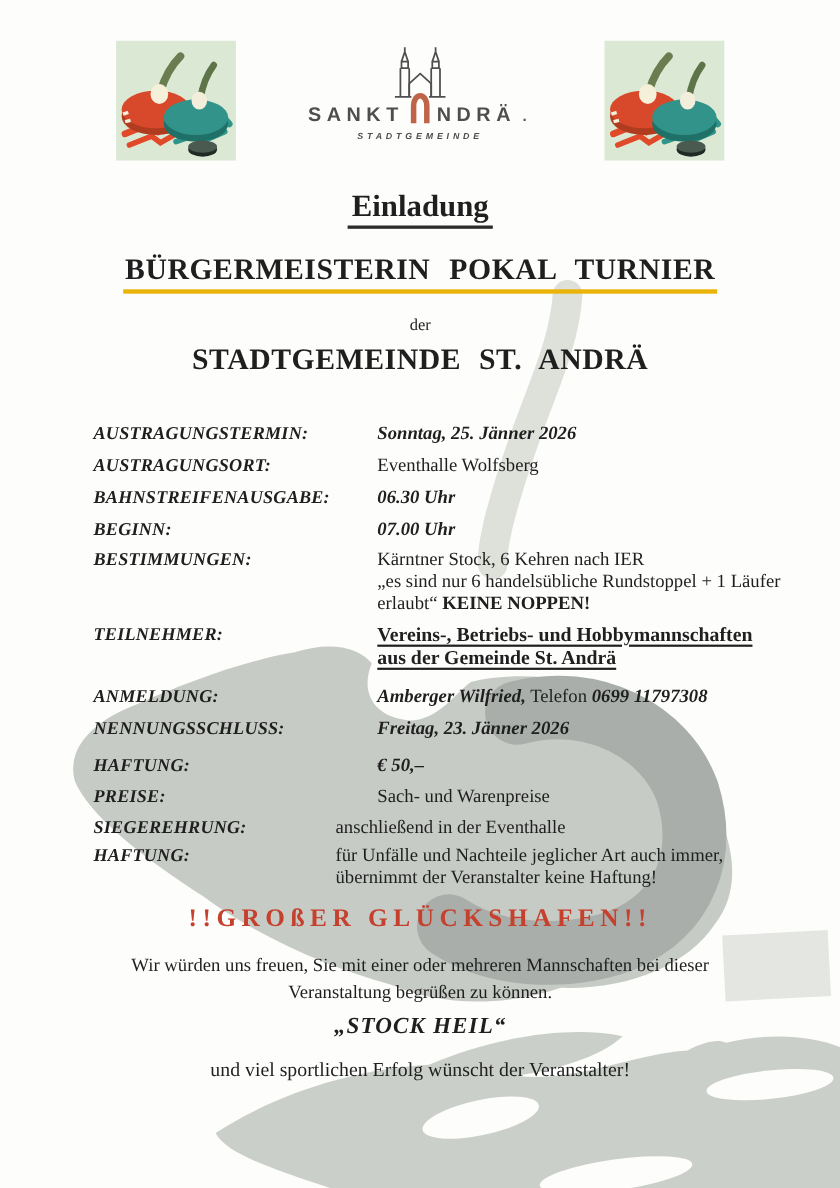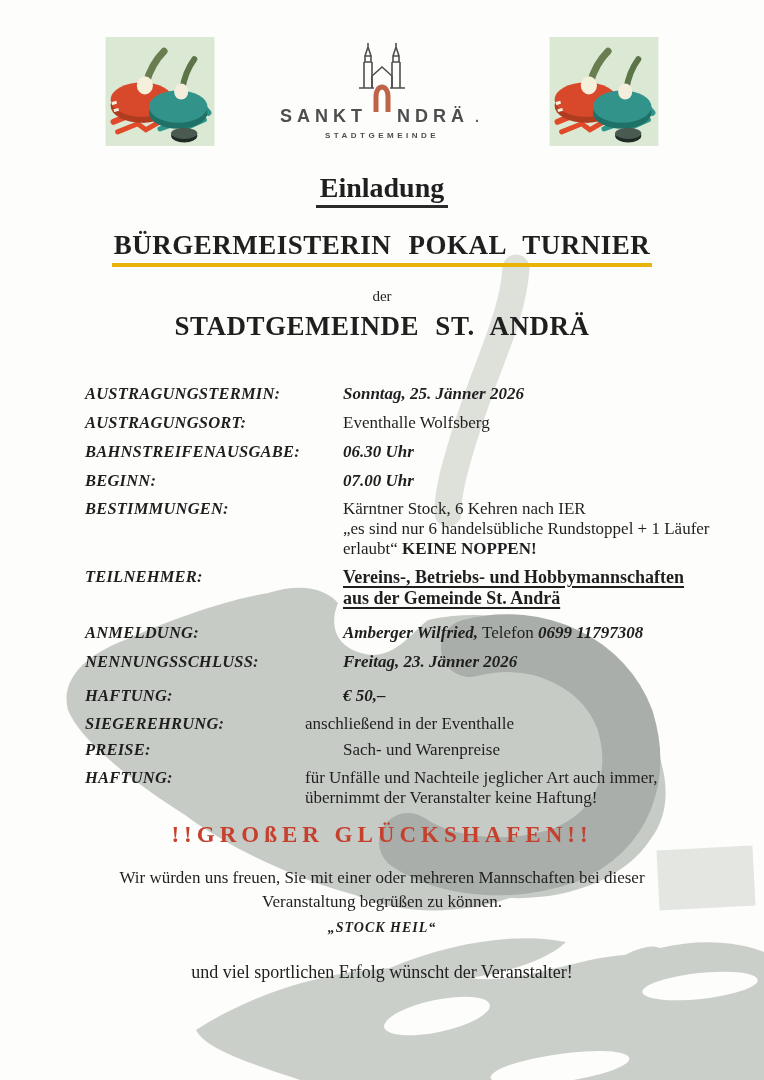--- a/index.html
+++ b/index.html
@@ -13,27 +13,27 @@
   
   .stone-img{position:absolute;top:33px;width:122px;height:119px;}
   .stone-left{left:99px;}
   .stone-right{left:543px;}
   .logo{position:absolute;top:42px;left:242px;width:280px;text-align:center;z-index:1;}
   .church-wrap{position:relative;height:50px;}
   .church-svg{position:absolute;left:50%;top:0;transform:translateX(-50%);}
   .logo-line{
     position:relative;font-family:"Liberation Sans", sans-serif;
     font-size:18px;font-weight:bold;letter-spacing:5px;color:#4e4e4e;
-    display:flex;justify-content:center;align-items:baseline;margin-top:14px;text-align:right;
+    display:flex;justify-content:center;align-items:baseline;margin-top:2px;text-align:right;
   }
   .arch-gap{display:inline-block;width:30px;}
   .logo-dot{font-size:14px;margin-left:6px;color:#5a5a5a;}
   .logo-sub{
     font-family:"Liberation Sans", sans-serif;font-size:8px;font-weight:bold;
-    letter-spacing:3.5px;color:#4e4e4e;margin-top:4px;
+    letter-spacing:3.5px;color:#4e4e4e;margin-top:4px;font-style:italic;
   }
   
   .titles{position:relative;z-index:1;text-align:center;}
   .t-einladung{position:absolute;top:172px;left:0;right:0;}
   .t-einladung span{
     display:inline-block;font-size:28px;font-weight:bold;
     border-bottom:3px solid #2b2b2b;padding:0 4px 1px;
   }
   .t-turnier{position:absolute;top:230px;left:0;right:0;}
   .t-turnier span{
@@ -55,21 +55,21 @@
   .mb4{margin-bottom:8px;}
   .mb14{margin-bottom:14px;}
   .mb6{margin-bottom:6px;}
   
   .footer{position:absolute;left:0;right:0;top:0;z-index:1;text-align:center;}
   .red-line{
     position:absolute;top:822px;left:0;right:0;
     font-size:23px;font-weight:bold;letter-spacing:5px;color:#c6402e;
   }
   .closing{position:absolute;top:866px;left:0;right:0;font-size:17px;line-height:24px;}
-  .stockheil{position:absolute;top:920px;left:0;right:0;font-size:14px;font-weight:bold;font-style:italic;letter-spacing:1px;}
+  .stockheil{position:absolute;top:920px;left:0;right:0;font-size:21px;font-weight:bold;font-style:italic;letter-spacing:1px;}
   .final-line{position:absolute;top:962px;left:0;right:0;font-size:18px;}
 </style>
 </head>
 <body>
 
 <div class="page">
 
   <svg class="artifacts" width="764" height="1080" viewBox="0 0 764 1080">
 
     <path d="M516 268 C514 300 502 332 489 366 C476 400 462 440 453 476 C449 494 447 505 448 513" fill="none" stroke="#dee0da" stroke-width="27" stroke-linecap="round"></path>
@@ -211,28 +211,28 @@
     <div class="row mb14">
       <span class="lbl">NENNUNGSSCHLUSS:</span>
       <span class="val bi">Freitag, 23. Jänner 2026</span>
     </div>
 
     <div class="row mb4">
       <span class="lbl">HAFTUNG:</span>
       <span class="val bi">€ 50,–</span>
     </div>
 
+    <div class="row mb4">
+      <span class="lbl">PREISE:</span>
+      <span class="val">Sach- und Warenpreise</span>
+    </div>
+
     <div class="row tight mb6">
       <span class="lbl">SIEGEREHRUNG:</span>
       <span class="val">anschließend in der Eventhalle</span>
-    </div>
-
-    <div class="row mb4">
-      <span class="lbl">PREISE:</span>
-      <span class="val">Sach- und Warenpreise</span>
     </div>
 
     <div class="row tight">
       <span class="lbl">HAFTUNG:</span>
       <span class="val">
         <span>für Unfälle und Nachteile jeglicher Art auch immer,</span><br>
         <span>übernimmt der Veranstalter keine Haftung!</span>
       </span>
     </div>
 

